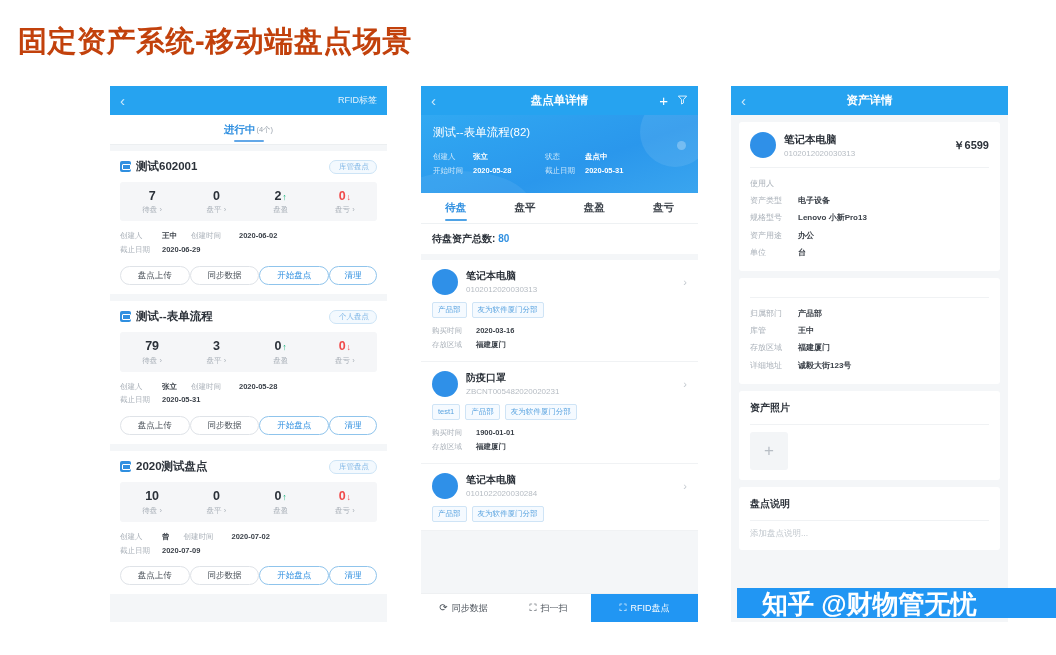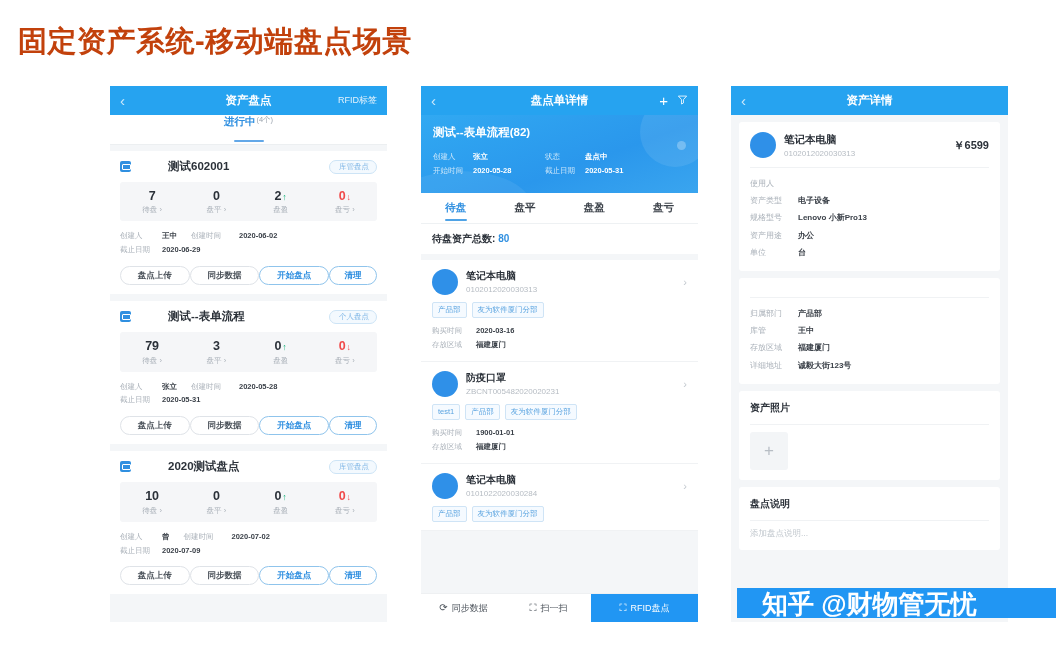--- a/index.html
+++ b/index.html
@@ -71,20 +71,21 @@
   
   .tabs-top {
     height: 30px;
     background: #ffffff;
     display: flex;
     border-bottom: 1px solid #eceff1;
   }
   .tab-top {
     flex: 1;
     display: flex;
+    align-items: center;
     justify-content: center;
     font-size: 10.5px;
     color: #3b4149;
     position: relative;
     font-weight: bold;
   }
   .tab-top .cnt { font-size: 7.5px; font-weight: normal; color: #9aa3ad; margin-left: 1px; }
   .tab-top.active { color: #2f8fe0; }
   .tab-top.active:after {
     content: "";
@@ -94,21 +95,21 @@
     width: 30px; height: 2px;
     background: #63a8e8;
     border-radius: 2px;
   }
   .list1 { padding: 6px 0 0 0; }
   .task-card {
     background: #ffffff;
     margin: 0 0 7px 0;
     padding: 8px 10px 9px 10px;
   }
-  .task-head { display: flex; align-items: center; gap: 32px; }
+  .task-head { display: flex; align-items: center; }
   .task-sq {
     width: 11px; height: 11px;
     background: #2f8fe0;
     border-radius: 2px;
     margin-right: 5px;
     position: relative;
     flex-shrink: 0;
   }
   .task-sq:after {
     content: "";
@@ -144,21 +145,20 @@
   .stat .lbl { font-size: 7.5px; color: #aab1b9; margin-top: 2px; }
   .meta { margin-top: 8px; font-size: 7.5px; color: #aab1b9; line-height: 1.85; }
   .meta .row { display: flex; }
   .meta .k { width: 42px; flex-shrink: 0; }
   .meta .v { color: #3b4149; font-weight: bold; }
   .meta .k2 { width: 48px; margin-left: 14px; flex-shrink: 0; }
   .acts {
     margin-top: 9px;
     display: flex;
     gap: 0;
-    font-weight: bold;
   }
   .btn {
     flex: 1;
     height: 19px;
     border: 1px solid #dfe3e8;
     border-radius: 11px;
     font-size: 8.5px;
     color: #4b525a;
     display: flex;
     align-items: center;
@@ -184,21 +184,21 @@
   .hero .blob2 {
     position: absolute; right: 12px; top: 26px;
     width: 9px; height: 9px; border-radius: 50%;
     background: rgba(255,255,255,0.28);
   }
   .hero .blob3 {
     position: absolute; left: -30px; bottom: -48px;
     width: 140px; height: 70px; border-radius: 50%;
     background: rgba(255,255,255,0.07);
   }
-  .hero .h-title { font-size: 11.5px; font-weight: bold; margin-bottom: 10px; }
+  .hero .h-title { font-size: 11.5px; font-weight: normal; margin-bottom: 10px; }
   .hero .h-row { display: flex; font-size: 7.5px; line-height: 1.9; }
   .hero .h-k { color: #cde7fa; width: 40px; flex-shrink: 0; }
   .hero .h-v { font-weight: bold; width: 72px; }
   .tabs4 {
     background: #ffffff;
     display: flex;
     height: 31px;
     border-bottom: 1px solid #eef1f3;
   }
   .tab4 {
@@ -319,21 +319,20 @@
   }
 </style>
 </head>
 <body>
 
 <div class="page-title">固定资产系统-移动端盘点场景</div>
 
 <div class="phone" id="phone1">
   <div class="nav">
     <span class="back">‹</span>
-    <span class="title">资产盘点</span>
     <span class="right">RFID标签</span>
   </div>
 
   <div class="tabs-top">
     <div class="tab-top active">
       <span>进行中</span>
       <span class="cnt">(4个)</span>
     </div>
   </div>
 

